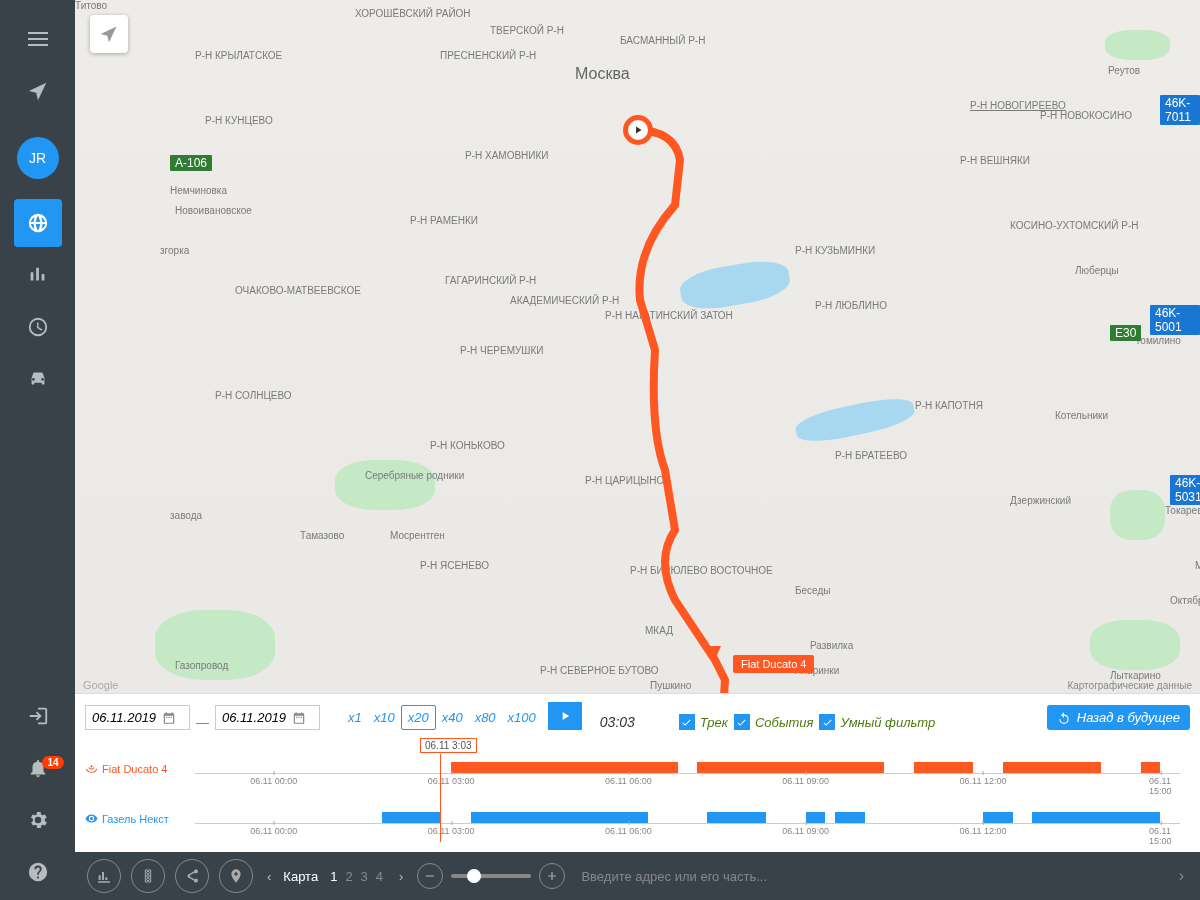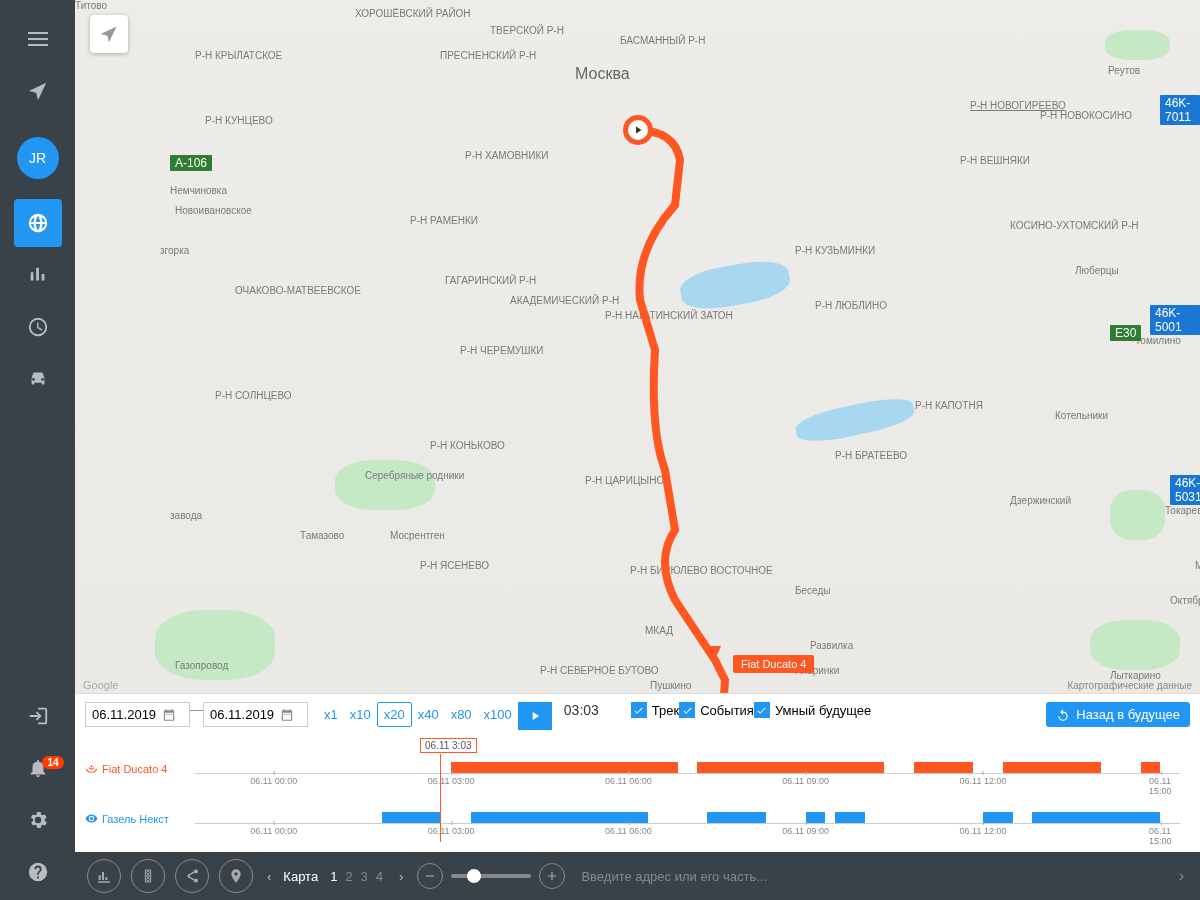--- a/index.html
+++ b/index.html
@@ -35,30 +35,30 @@
 
 
 .route { position:absolute; }
 .route-marker { position:absolute; width:30px; height:30px; border-radius:50%; background:#fff; border:5px solid #ff5722; display:flex; align-items:center; justify-content:center;}
 .route-label { position:absolute; background:#ff5722; color:#fff; font-size:11px; padding:3px 8px; border-radius:2px; white-space:nowrap;}
 
 .map-attr { position:absolute; bottom:2px; left:8px; font-size:11px; color:#aaa;}
 .map-attr-r { position:absolute; bottom:2px; right:8px; font-size:10px; color:#888;}
 
 
-.controls { background:#fff; border-top:1px solid #ddd; padding:8px 10px; display:flex; align-items:flex-start; gap:0; flex-wrap:nowrap; font-size:13px;}
+.controls { background:#fff; border-top:1px solid #ddd; padding:8px 10px; display:flex; align-items:flex-end; gap:6px; flex-wrap:nowrap; font-size:13px;font-style:italic;}
 .date-in { border:1px solid #ccc; padding:4px 6px; width:105px; font-size:13px; display:flex; align-items:center; gap:6px;}
 .date-in svg{width:14px;height:14px;fill:#888;}
 .dash { color:#888; }
 .speed-btn { color:#2196f3; padding:4px 6px; cursor:pointer; font-size:13px;}
 .speed-btn.sel { border:1px solid #2196f3; border-radius:2px;}
 .play-btn { width:34px; height:28px; background:#2196f3; display:flex; align-items:center; justify-content:center; cursor:pointer;}
 .play-btn svg{width:14px;height:14px;fill:#fff;}
 .time-disp { font-size:14px; color:#333; padding:0 12px;}
-.chk { display:flex; align-items:center; gap:5px; cursor:pointer; color:#000000;}
+.chk { display:flex; align-items:center; gap:5px; cursor:pointer; color:#4d7c0f;}
 .chkbox { width:16px; height:16px; background:#2196f3; display:flex; align-items:center; justify-content:center;}
 .chkbox svg{width:11px;height:11px;fill:#fff;}
 .future-btn { background:#2196f3; color:#fff; padding:5px 10px; border-radius:3px; display:flex; align-items:center; gap:6px; cursor:pointer; font-size:13px;}
 .future-btn svg{width:14px;height:14px;fill:#fff;}
 
 
 .timeline { background:#fff; padding:4px 10px 10px; position:relative;}
 .tl-cursor-box { position:absolute; top:0px; left:345px; border:1px solid #ff5722; padding:1px 4px; font-size:10px; color:#555; z-index:5;}
 .tl-cursor-line { position:absolute; top:16px; bottom:10px; left:365px; width:1px; background:#ff5722; z-index:4;}
 .tl-row { position:relative; height:50px; }
@@ -287,21 +287,21 @@
             </svg>
           </div>
           <span>События</span>
         </div>
       <div class="chk">
           <div class="chkbox">
             <svg viewBox="0 0 24 24">
               <path d="M9 16.2L4.8 12l-1.4 1.4L9 19 21 7l-1.4-1.4z"></path>
             </svg>
           </div>
-          <span>Умный будущее</span>
+          <span>Умный фильтр</span>
         </div>
       <div style="flex:1;"></div>
       <div class="future-btn">
           <svg viewBox="0 0 24 24">
             <path d="M12 6V2L7 7l5 5V8a6 6 0 11-6 6H4a8 8 0 108-8z"></path>
           </svg>
           <span>Назад в будущее</span>
         </div>
     </div>
 

